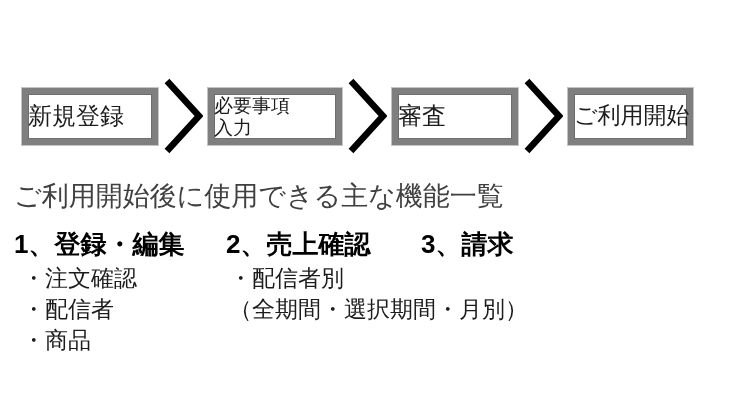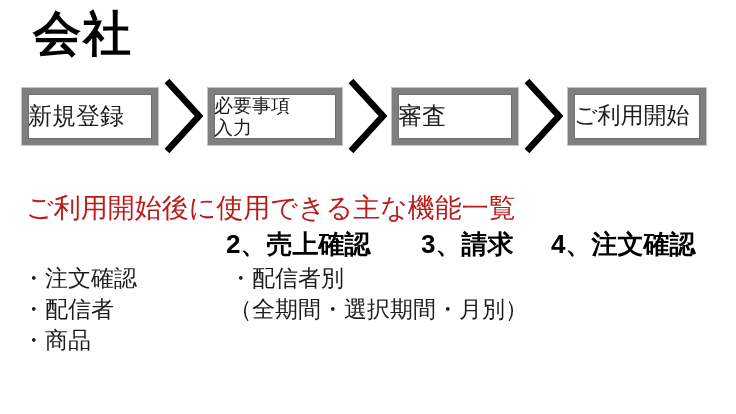--- a/index.html
+++ b/index.html
@@ -51,41 +51,41 @@
     justify-content: center;
     text-align: center;
     font-size: 24px;
     line-height: 1.05;
     color: var(--text);
     white-space: nowrap;
   }
   .w1 { width: 136px; }
   .w2 { width: 134px; font-size: 19px; line-height: 1.15; }
   .w3 { width: 126px; }
-  .w4 { width: 138px; font-size: 23px; }
+  .w4 { width: 125px; font-size: 23px; }
   .chev {
     flex: none;
     margin: 0 5px;
     display: block;
   }
   .chev polyline {
     fill: none;
     stroke: var(--chevron);
     stroke-width: 6.5;
     stroke-linejoin: miter;
   }
   .subtitle {
     position: absolute;
     left: 14px;
     top: 180px;
-    margin: 12px;
+    margin: 0;
     font-size: 27px;
     font-weight: normal;
     line-height: 1.2;
-    color: #b91c1c;
+    color: #404040;
     white-space: nowrap;
   }
   .section-heading {
     position: absolute;
     top: 230px;
     margin: 0;
     font-family: "Liberation Sans", "DejaVu Sans", sans-serif;
     font-weight: bold;
     font-size: 26px;
     line-height: 1.1;
@@ -111,21 +111,20 @@
     white-space: nowrap;
   }
   .col1 { left: 22px; }
   .col2 { left: 229px; }
 </style>
 </head>
 <body>
 
 <div class="canvas">
 
-  <h1 class="title">会社</h1>
 
   <div class="flow">
 
     <div class="flow-box w1">
       <span class="line">新規登録</span>
     </div>
 
     <svg class="chev" width="40" height="78" viewBox="0 0 40 78">
       <polyline points="4,4 36,39 4,74"></polyline>
     </svg>
@@ -148,23 +147,23 @@
     </svg>
 
     <div class="flow-box w4">
       <span class="line">ご利用開始</span>
     </div>
 
   </div>
 
   <p class="subtitle">ご利用開始後に使用できる主な機能一覧</p>
 
+  <h2 class="section-heading hp1">1、登録・編集</h2>
   <h2 class="section-heading hp2">2、売上確認</h2>
   <h2 class="section-heading hp3">3、請求</h2>
-  <h2 class="section-heading hp4">4、注文確認</h2>
 
   <ul class="feature-list col1">
     <li>・注文確認</li>
     <li>・配信者</li>
     <li>・商品</li>
   </ul>
 
   <ul class="feature-list col2">
     <li>・配信者別</li>
     <li>（全期間・選択期間・月別）</li>

